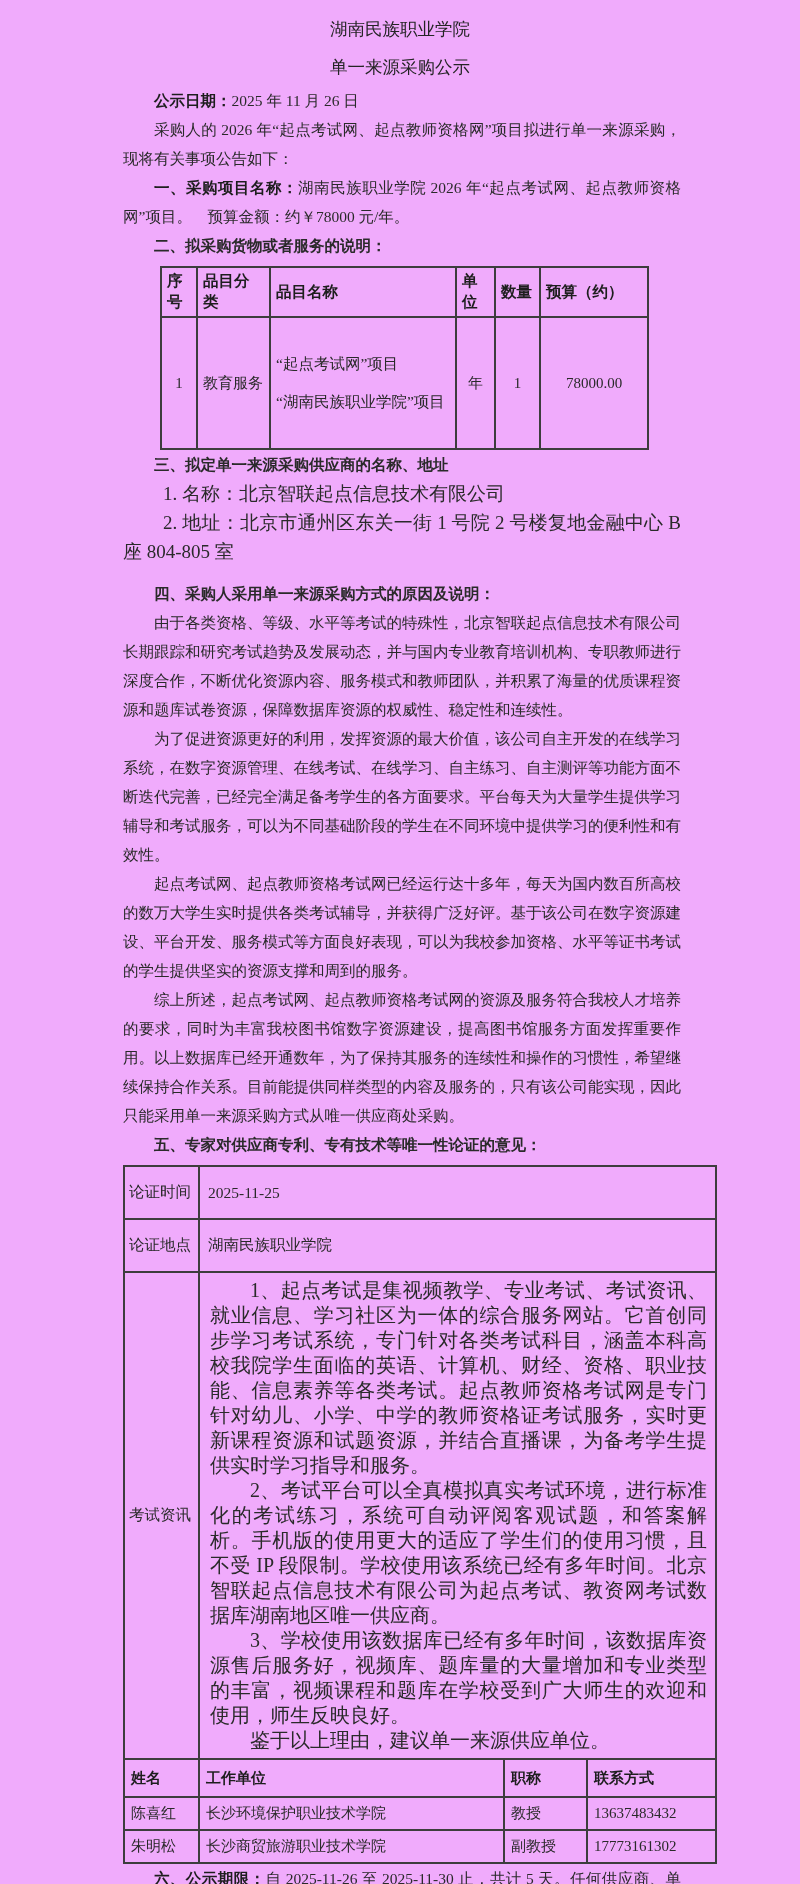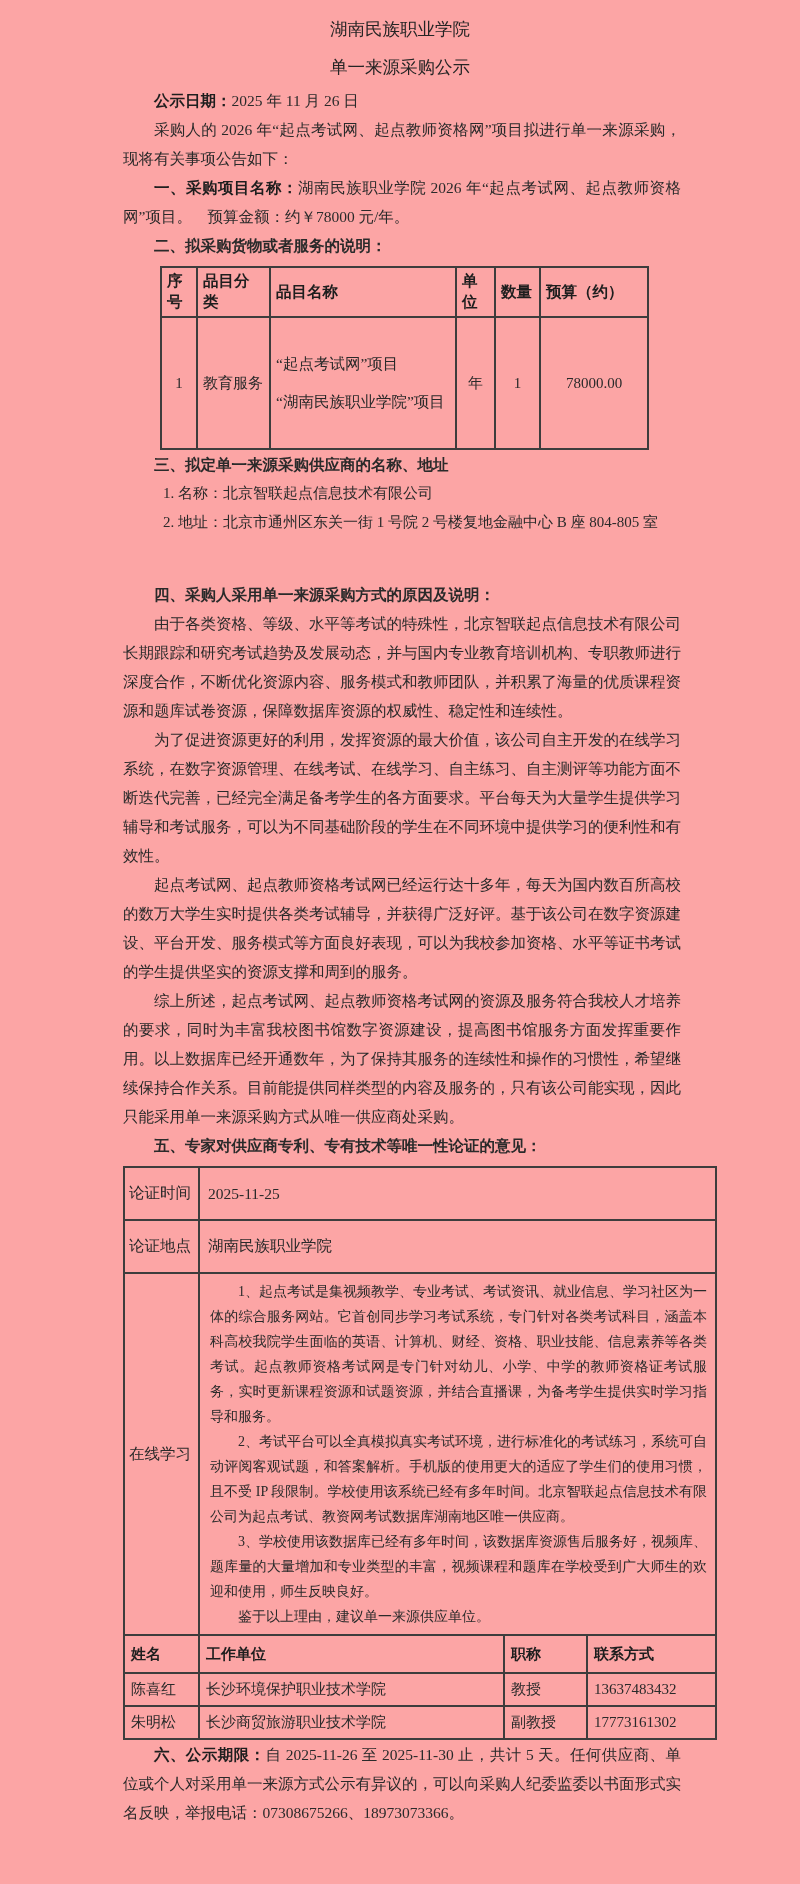--- a/index.html
+++ b/index.html
@@ -1,20 +1,20 @@
 <!DOCTYPE html>
 <html><head>
 <meta charset="utf-8">
 <style>
   html,body{margin:0;padding:0;background:#ffffff;}
   .page{
     position:relative;
     width:800px;height:1884px;
     margin:0;
-    background:#fca5a5;
+    background:#f0abfc;
     overflow:hidden;
     color:#222222;
     font-family:"Liberation Serif","DejaVu Serif",serif;
   }
   .content{
     padding:10px 85px 0 123px; 
   }
   .title{
     text-align:center;
     margin:0 38px 0 0;
@@ -37,21 +37,21 @@
     color:#2a2a2a;
   }
   .mt-date{margin-top:12px;}
   .mt-sm{margin-top:4px;}
   .mt-head{margin-top:6px;}
   .mt-s3{margin-top:10px;}
   .mt-s4{margin-top:16px;}
   .mt-s6{margin-top:10px;}
   p.item-line{
     margin:0 34px 0 0;
-    font-size:15px;
+    font-size:19px;
     line-height:29px;
     text-align:justify;
     text-indent:40px;
     color:#2a2a2a;
   }
   table{border-collapse:collapse;table-layout:fixed;}
   td,th{border:2px solid #3d3d3d;}
   
   .item-table{
     margin:6px 0 0 37px;  
@@ -93,21 +93,21 @@
     padding:3px 4px;
     text-align:left;
     height:29px;
   }
   .val-cell{padding:11px 8px;height:29px;}
   .opinion-cell{
     padding:5px 8px 5px 10px;
   }
   .opinion-cell p{
     margin:0;
-    font-size:14px;
+    font-size:20px;
     line-height:25px;
     text-align:justify;
     text-indent:2em;
     color:#2a2a2a;
   }
   
   .expert-table{
     margin:-2px 0 0 0;
     width:592px;
     font-size:15px;
@@ -173,21 +173,21 @@
         <td class="ctr">1</td>
         <td class="ctr">78000.00</td>
       </tr>
     </tbody>
       </table>
 
     <p class="body hd mt-s3">三、拟定单一来源采购供应商的名称、地址</p>
     <p class="item-line">1. 名称：北京智联起点信息技术有限公司</p>
     <p class="item-line">2. 地址：北京市通州区东关一街 1 号院 2 号楼复地金融中心 B 座 804-805 室</p>
 
-    <p class="body hd mt-s4" style="margin-top:43px">四、采购人采用单一来源采购方式的原因及说明：</p>
+    <p class="body hd mt-s4" style="margin-top:13px">四、采购人采用单一来源采购方式的原因及说明：</p>
     <p class="body">由于各类资格、等级、水平等考试的特殊性，北京智联起点信息技术有限公司长期跟踪和研究考试趋势及发展动态，并与国内专业教育培训机构、专职教师进行深度合作，不断优化资源内容、服务模式和教师团队，并积累了海量的优质课程资源和题库试卷资源，保障数据库资源的权威性、稳定性和连续性。</p>
     <p class="body">为了促进资源更好的利用，发挥资源的最大价值，该公司自主开发的在线学习系统，在数字资源管理、在线考试、在线学习、自主练习、自主测评等功能方面不断迭代完善，已经完全满足备考学生的各方面要求。平台每天为大量学生提供学习辅导和考试服务，可以为不同基础阶段的学生在不同环境中提供学习的便利性和有效性。</p>
     <p class="body">起点考试网、起点教师资格考试网已经运行达十多年，每天为国内数百所高校的数万大学生实时提供各类考试辅导，并获得广泛好评。基于该公司在数字资源建设、平台开发、服务模式等方面良好表现，可以为我校参加资格、水平等证书考试的学生提供坚实的资源支撑和周到的服务。</p>
     <p class="body">综上所述，起点考试网、起点教师资格考试网的资源及服务符合我校人才培养的要求，同时为丰富我校图书馆数字资源建设，提高图书馆服务方面发挥重要作用。以上数据库已经开通数年，为了保持其服务的连续性和操作的习惯性，希望继续保持合作关系。目前能提供同样类型的内容及服务的，只有该公司能实现，因此只能采用单一来源采购方式从唯一供应商处采购。</p>
 
     <p class="body hd mt-sm">五、专家对供应商专利、专有技术等唯一性论证的意见：</p>
 
     <table class="review-table">
       <colgroup>
           <col style="width:75px">
@@ -196,21 +196,21 @@
       <tbody>
           <tr>
         <td class="lbl-cell">论证时间</td>
         <td class="val-cell">2025-11-25</td>
       </tr>
       <tr>
         <td class="lbl-cell">论证地点</td>
         <td class="val-cell">湖南民族职业学院</td>
       </tr>
       <tr>
-        <td class="lbl-cell">在线学习</td>
+        <td class="lbl-cell">考试资讯</td>
         <td class="opinion-cell">
           <p>1、起点考试是集视频教学、专业考试、考试资讯、就业信息、学习社区为一体的综合服务网站。它首创同步学习考试系统，专门针对各类考试科目，涵盖本科高校我院学生面临的英语、计算机、财经、资格、职业技能、信息素养等各类考试。起点教师资格考试网是专门针对幼儿、小学、中学的教师资格证考试服务，实时更新课程资源和试题资源，并结合直播课，为备考学生提供实时学习指导和服务。</p>
           <p>2、考试平台可以全真模拟真实考试环境，进行标准化的考试练习，系统可自动评阅客观试题，和答案解析。手机版的使用更大的适应了学生们的使用习惯，且不受 IP 段限制。学校使用该系统已经有多年时间。北京智联起点信息技术有限公司为起点考试、教资网考试数据库湖南地区唯一供应商。</p>
           <p>3、学校使用该数据库已经有多年时间，该数据库资源售后服务好，视频库、题库量的大量增加和专业类型的丰富，视频课程和题库在学校受到广大师生的欢迎和使用，师生反映良好。</p>
           <p>鉴于以上理由，建议单一来源供应单位。</p>
         </td>
       </tr>
     </tbody>
       </table>
 

